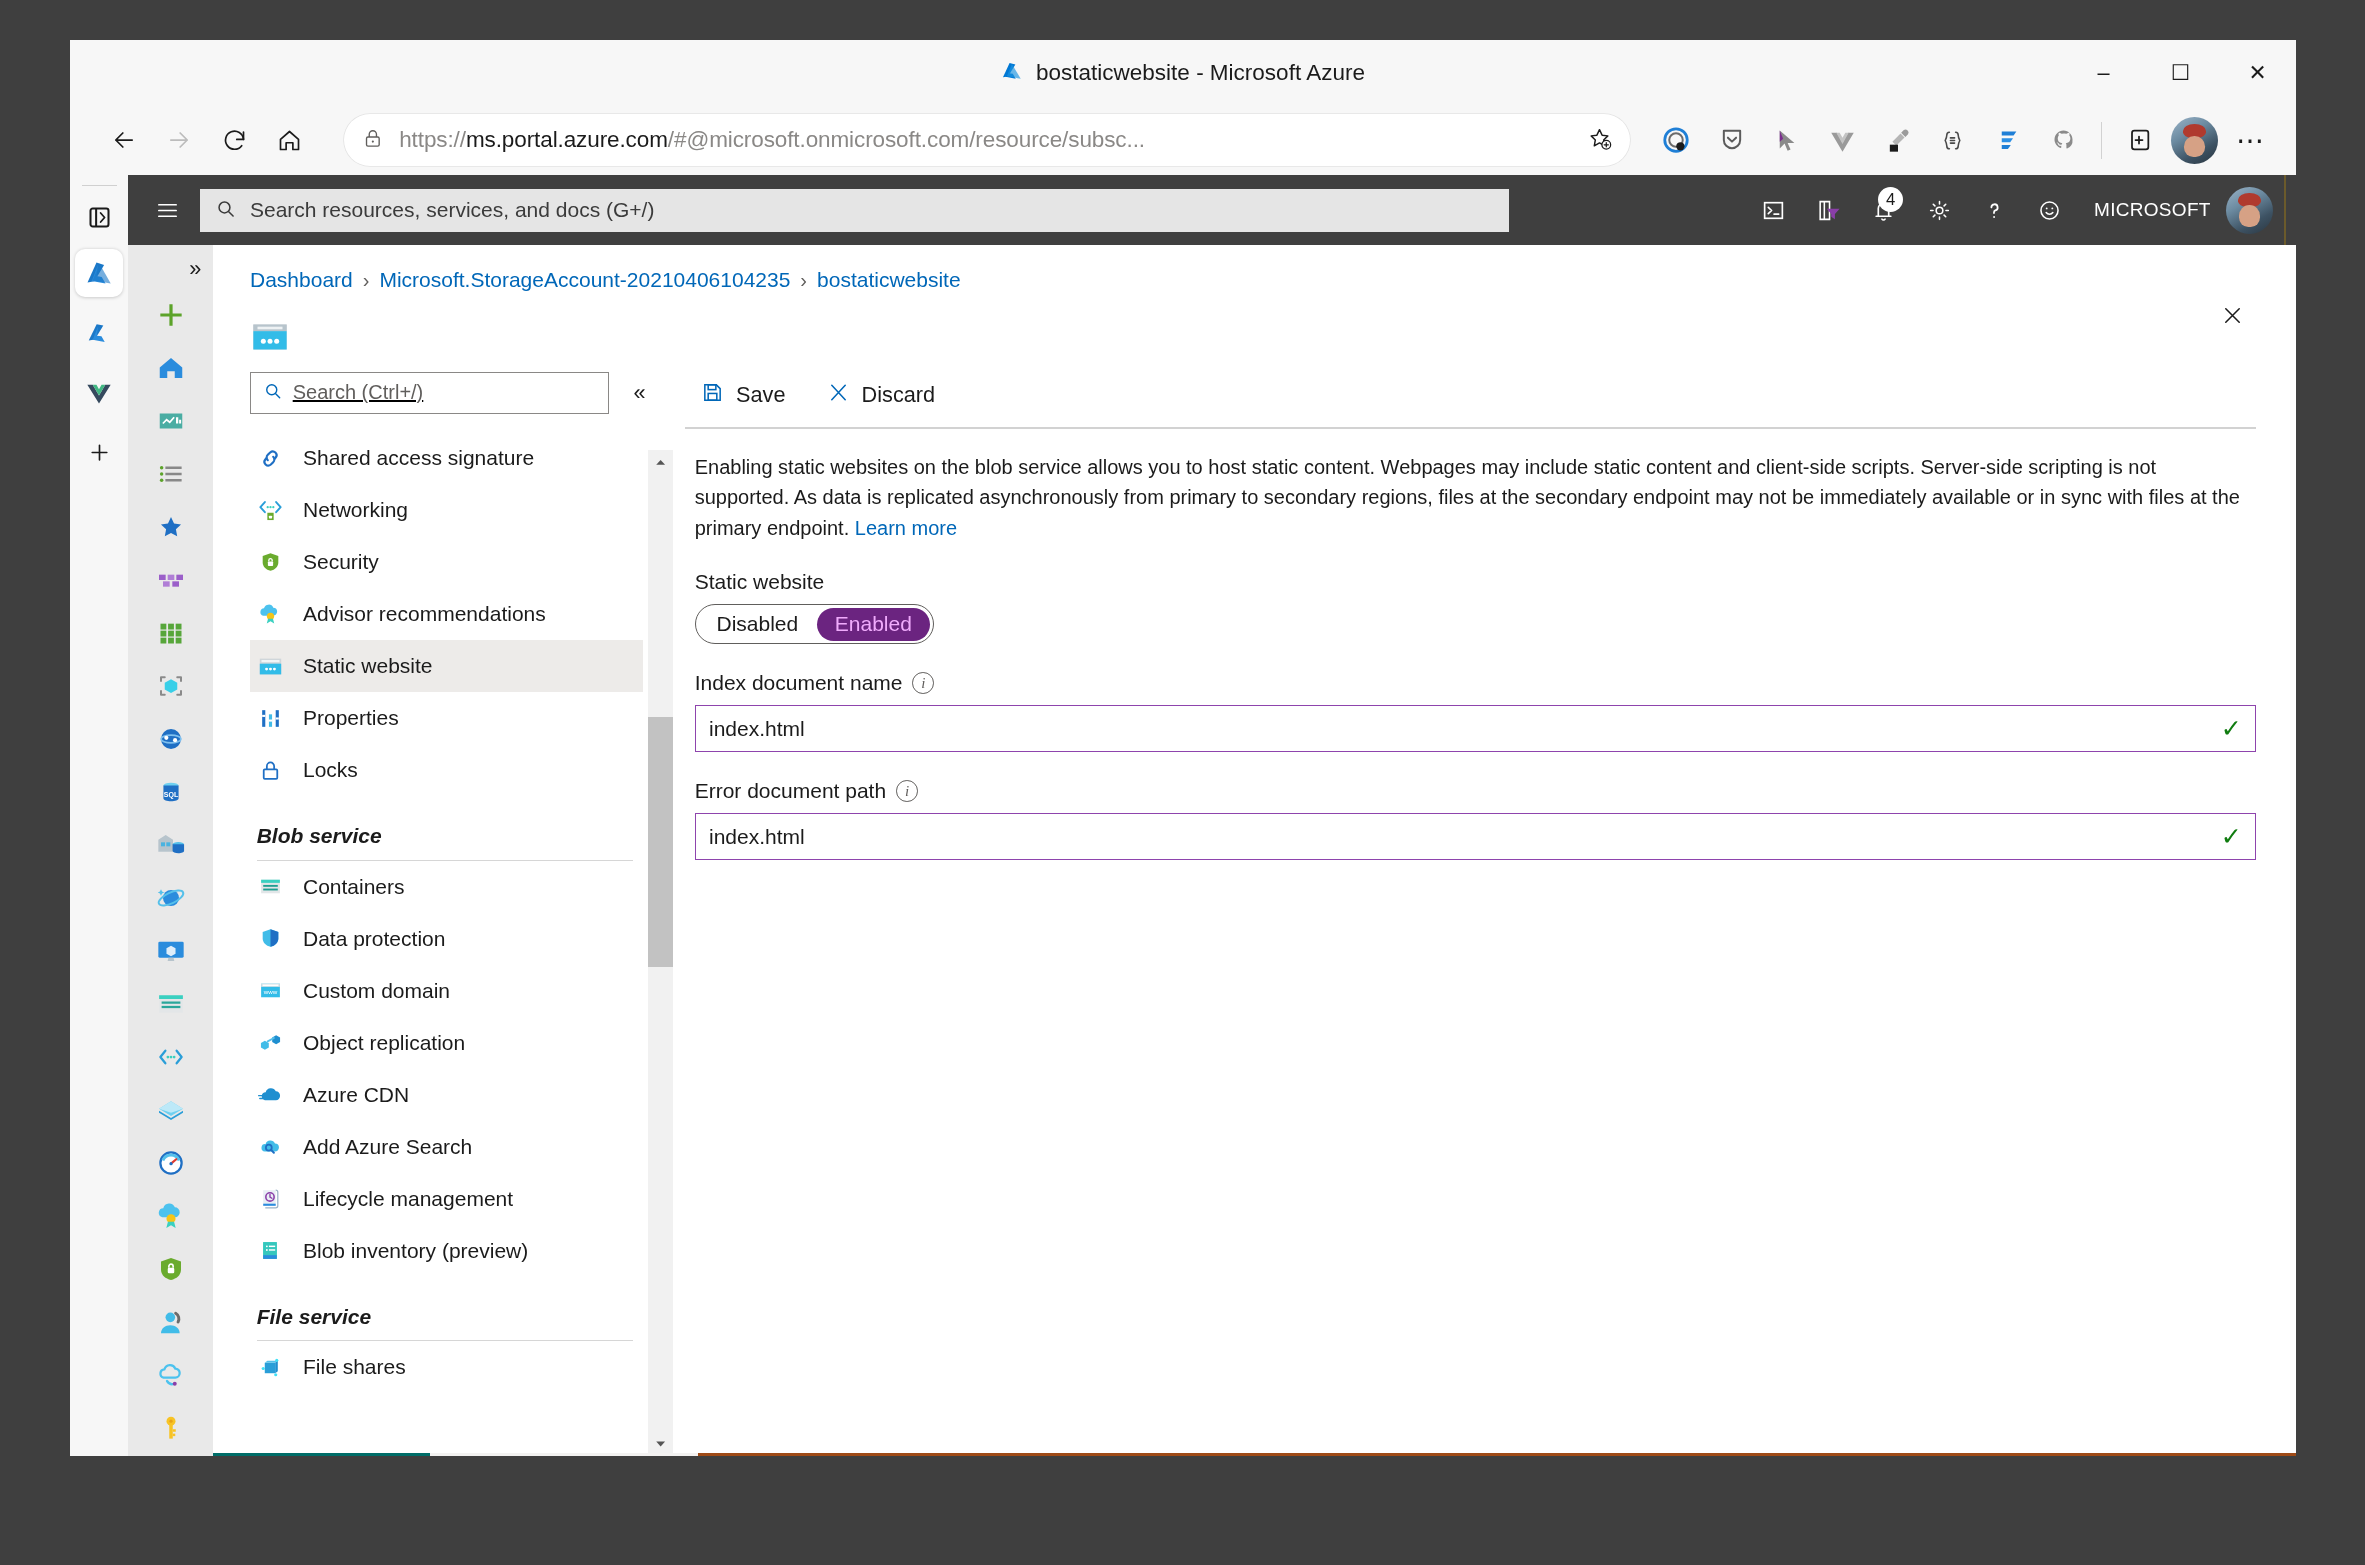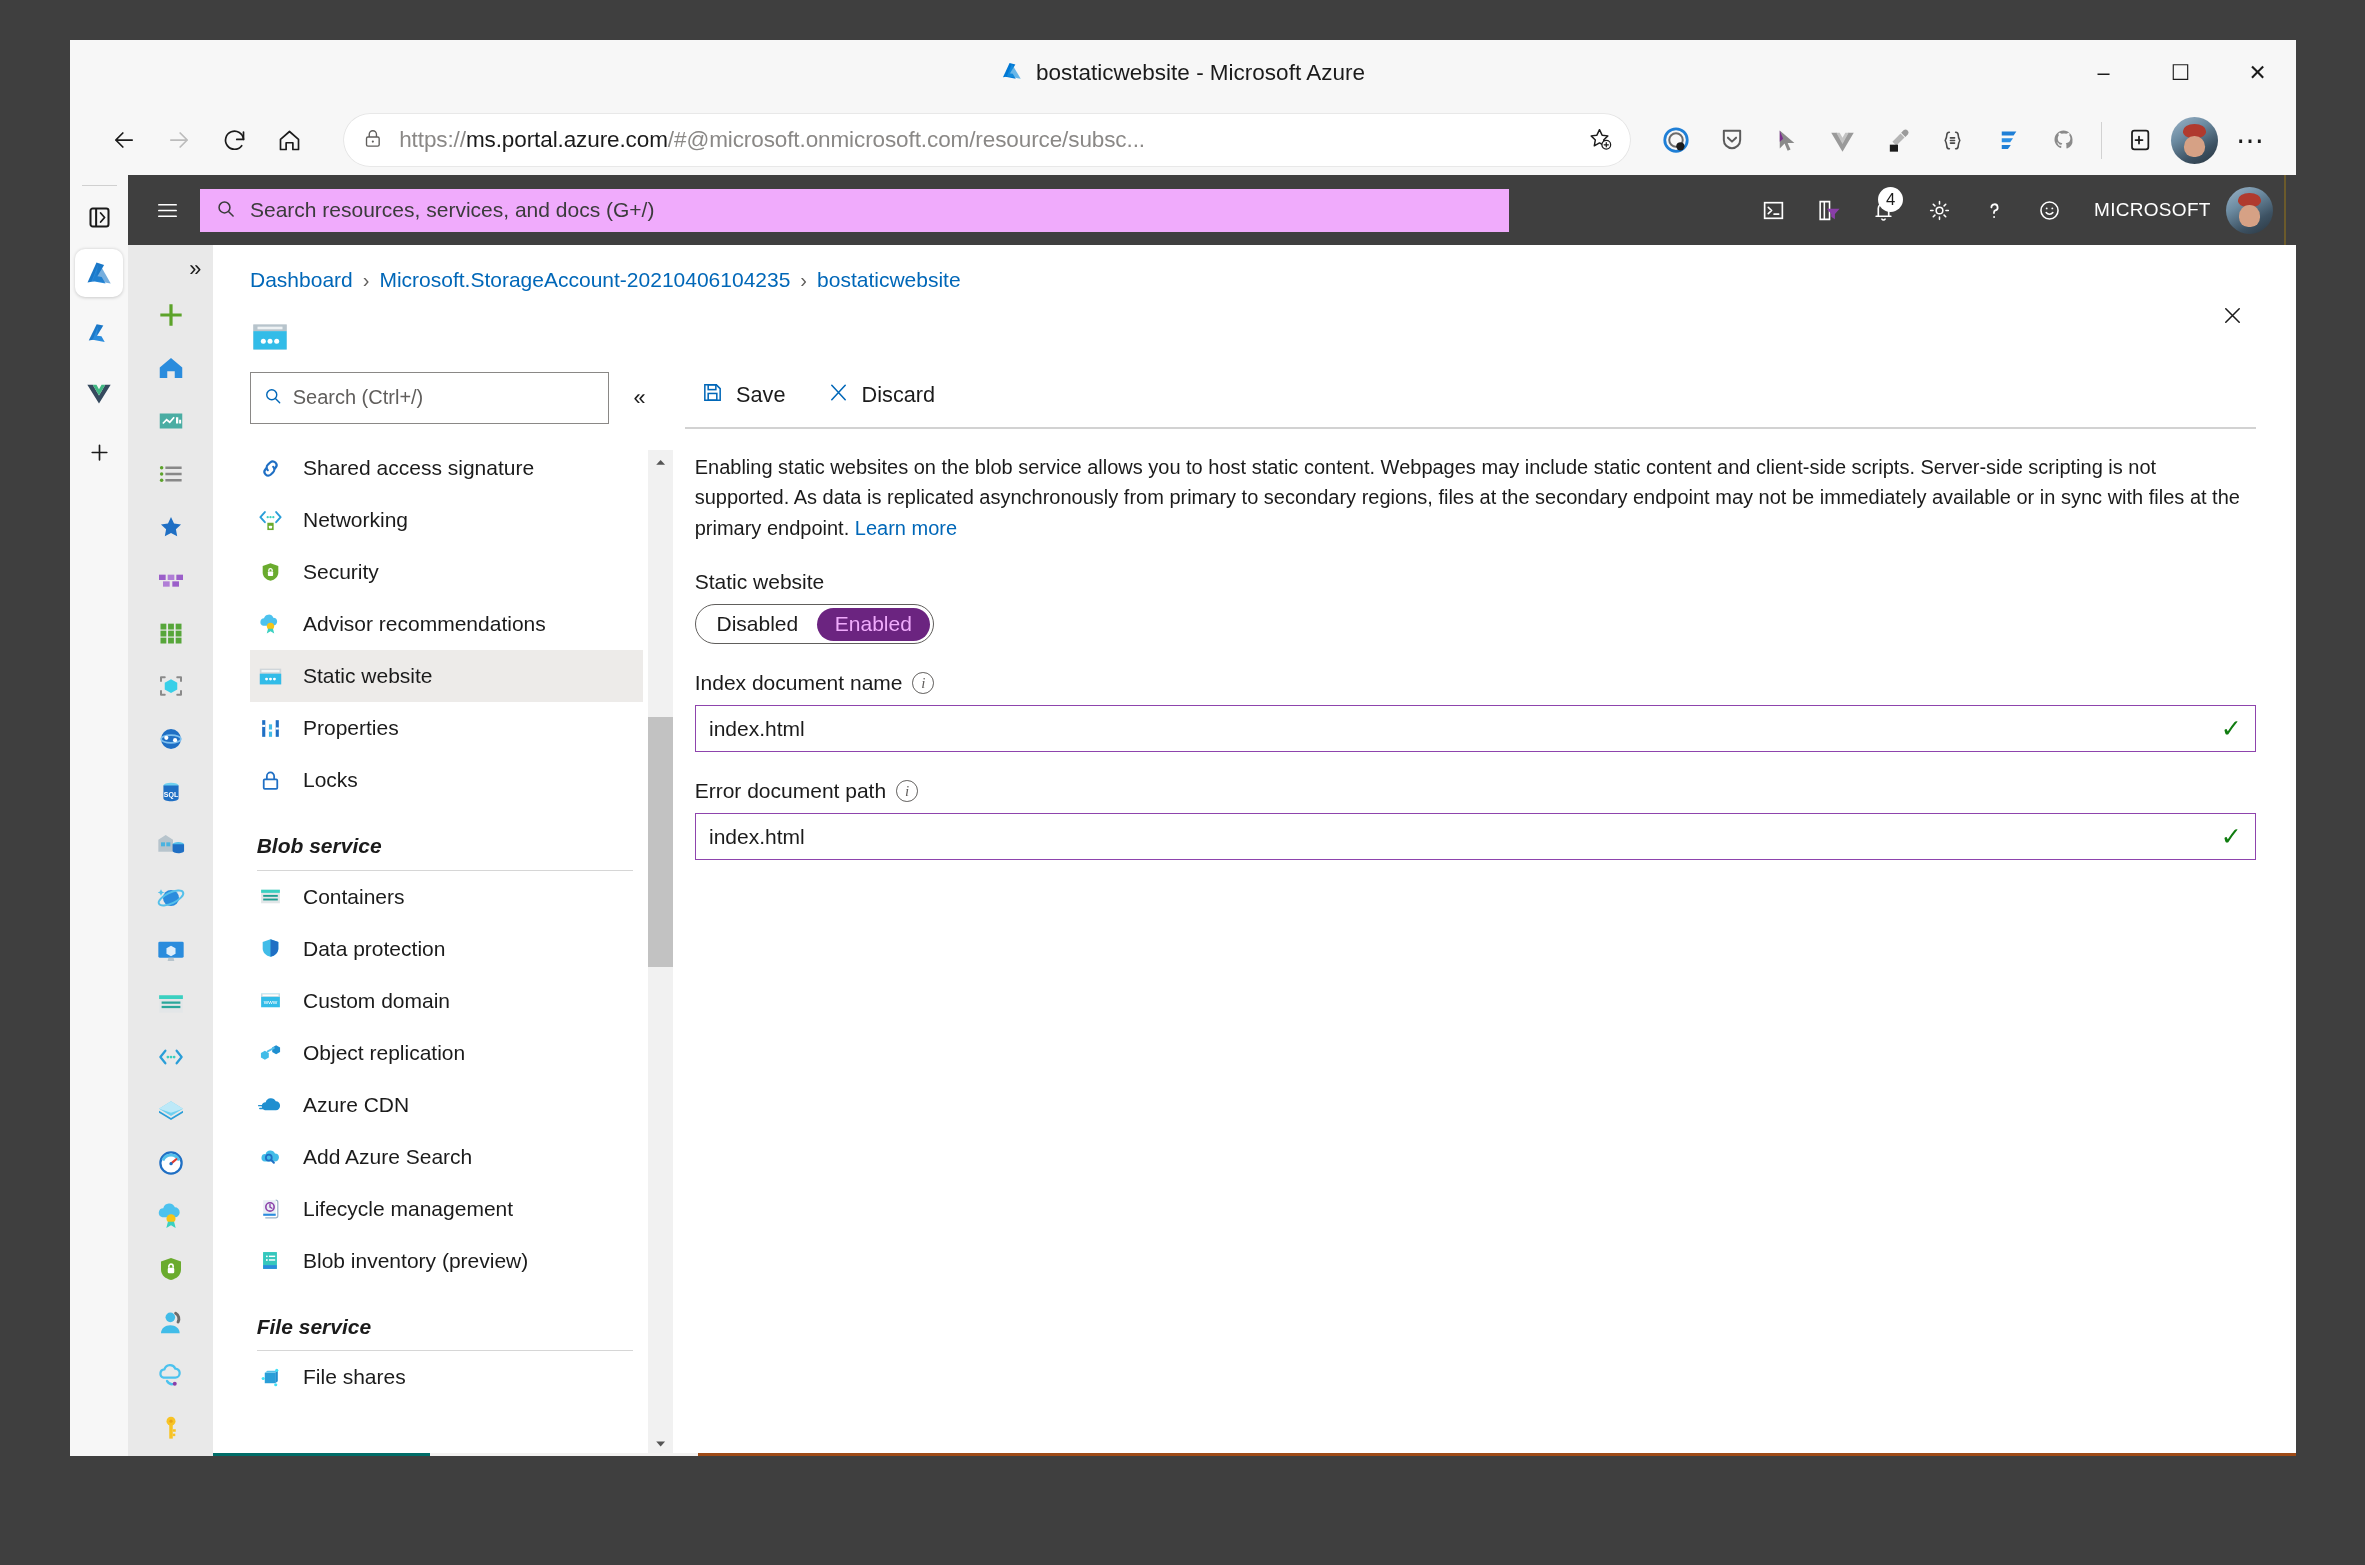--- a/index.html
+++ b/index.html
@@ -105,21 +105,21 @@
   #portal-header {
     height: 70px; flex: none; background: #3f3f3f;
     display: flex; align-items: center; padding: 0 6.7px 0 13.3px;
   }
   #hamburger {
     width: 52px; height: 52px; flex:none;
     display:flex; align-items:center; justify-content:center;
   }
   #portal-search {
     flex: 1; max-width: 1309px; height: 43px;
-    background: #f0abfc; display: flex; align-items: center;
+    background: #e5e5e5; display: flex; align-items: center;
     padding: 0 15px; gap: 13.3px; margin-left: 6.7px;
   }
   #portal-search-text { font-size: 21px; color: #3b3b3b; }
   #portal-header-right {
     margin-left: auto; display: flex; align-items: center; gap: 3.3px;
     padding-right: 3.3px;
   }
   .hdr-icon {
     width: 52px; height: 52px; flex:none; position: relative;
     display: flex; align-items: center; justify-content: center;
@@ -201,22 +201,22 @@
 
   #blade-body { flex: 1; display: flex; min-height: 0; padding-top: 15px; }
 
   
   #blade-menu {
     width: 460px; flex: none; display: flex; flex-direction: column;
     min-height: 0; padding-left: 37px; position: relative;
   }
   #menu-search-row { display: flex; align-items: center; gap: 11.7px; flex:none; padding-right: 15px; }
   #menu-search {
-    flex: 1; height: 52px; border: 0.8px solid #8a8886; background: #fff;
-    display: flex; align-items: center; padding: 0 11.7px; gap: 10px;
+    flex: 1; height: 42px; border: 0.8px solid #8a8886; background: #fff;
+    display: flex; align-items: center; padding: 0 11.7px; gap: 10px; text-decoration: underline;
   }
   #menu-search-text { font-size: 20px; color: #605e5c; }
   #menu-collapse {
     width: 37px; height: 37px; display:flex;
     align-items:center; justify-content:center;
     font-size: 21.7px; color: #1b1b1b;
   }
   #menu-scroll {
     flex: 1; min-height: 0; margin-top: 18.3px; overflow: hidden;
     position: relative; padding-right: 30px;

